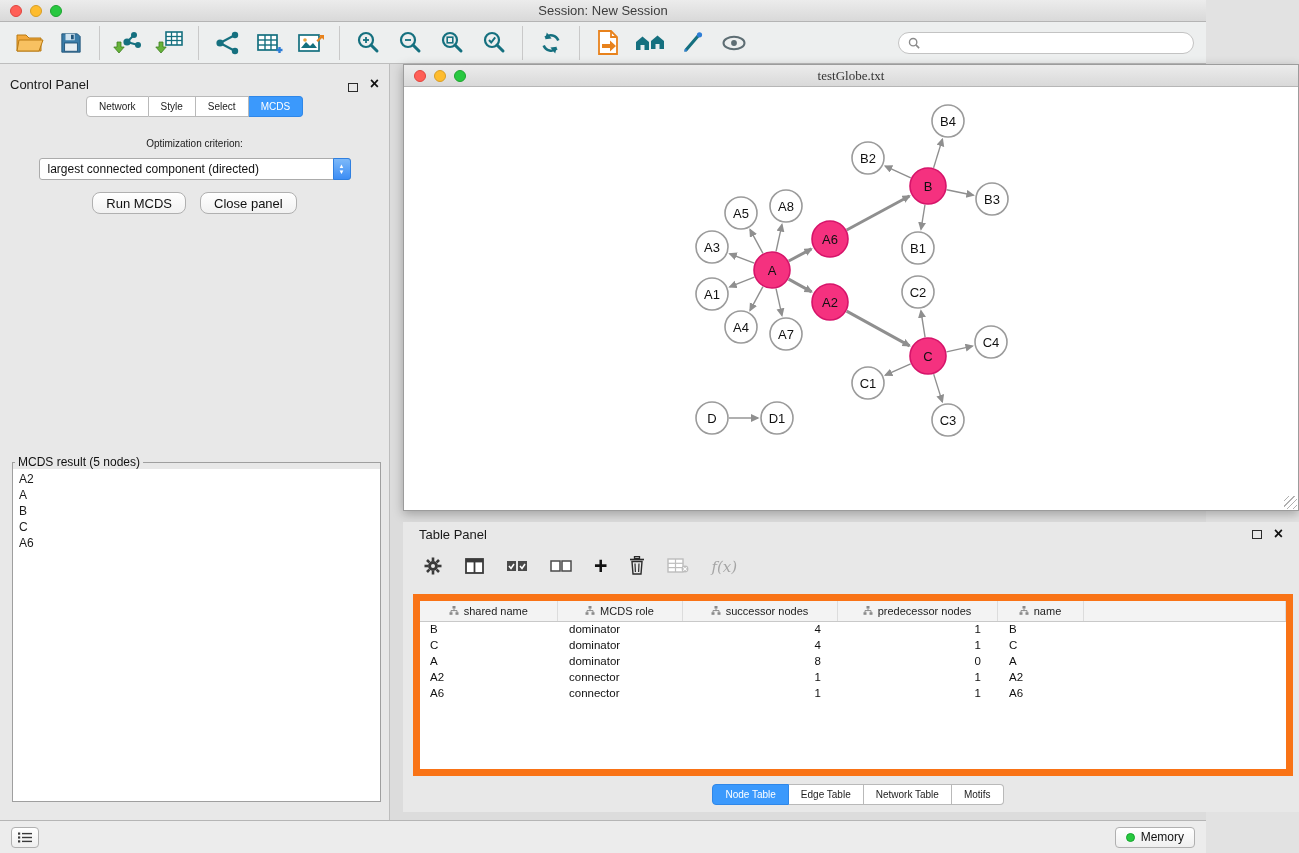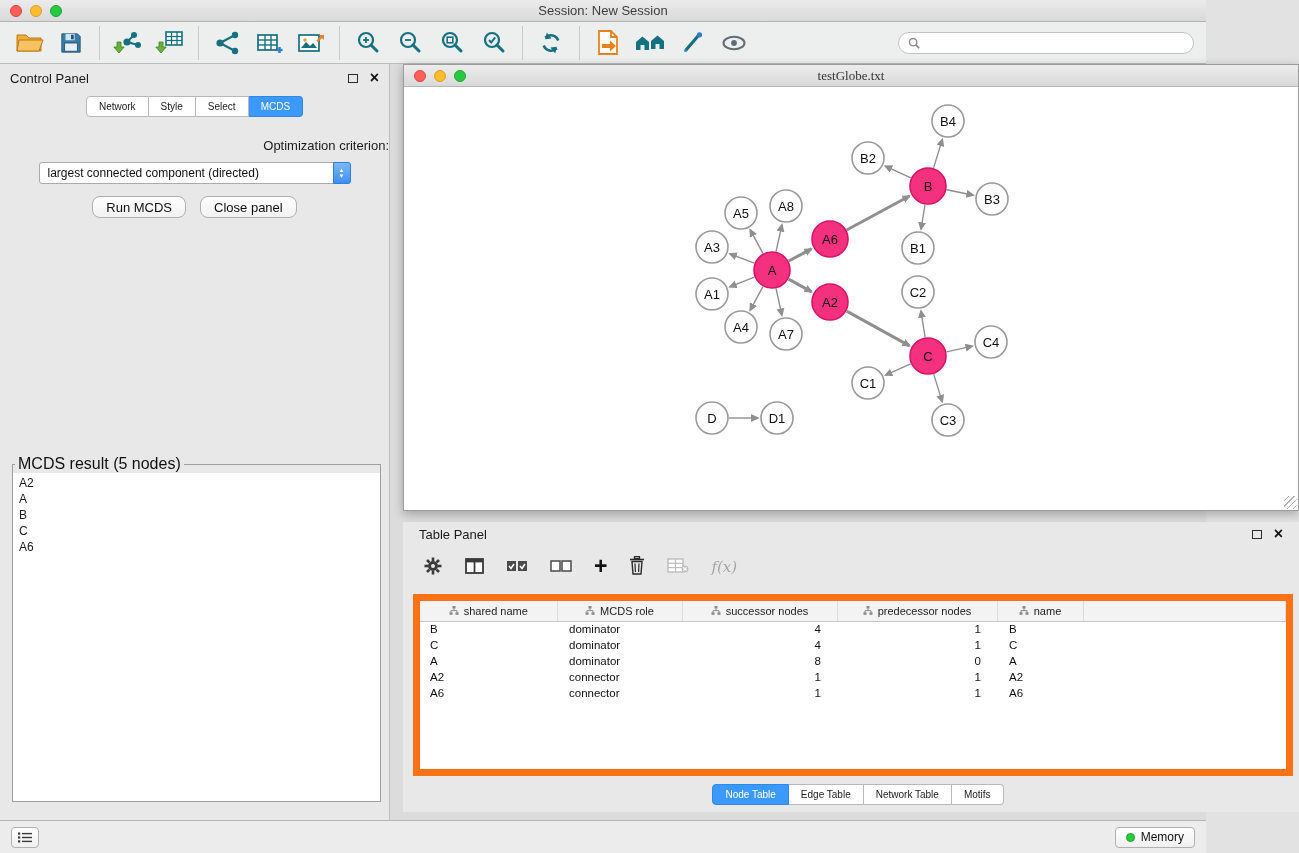--- a/index.html
+++ b/index.html
@@ -26,42 +26,42 @@
     border:1px solid #c3c3c3;border-radius:12px;padding:0 9px;margin-right:4px;}
   .search input{border:none;outline:none;flex:1;font-size:12px;background:transparent;margin-left:6px;
     font-family:"Liberation Sans",sans-serif;}
 
   
   .main{position:absolute;top:64px;left:0;right:0;bottom:33px;background:#dcdcdc;}
 
   
   .control-panel{position:absolute;left:0;top:0;width:390px;bottom:0;background:#e8e8e8;
     border-right:1px solid #bdbdbd;}
-  .panel-head{height:28px;display:flex;align-items:center;padding:0 10px;font-size:13px;}
+  .panel-head{height:28px;display:flex;align-items:flex-end;padding:0 10px;font-size:13px;}
   .panel-head .spacer{flex:1;}
   .float-ic{width:10px;height:9px;border:1.5px solid #2b2b2b;margin-right:12px;display:inline-block;}
   .close-ic{font-size:16px;font-weight:bold;color:#111;line-height:1;}
   .cp-tabs{display:flex;justify-content:center;margin-top:4px;}
   .seg{font-size:10px;padding:0 12px;background:#fff;border:1px solid #b9b9b9;border-left:none;color:#222;
     height:21px;display:flex;align-items:center;}
   .seg:first-child{border-left:1px solid #b9b9b9;border-radius:4px 0 0 4px;}
   .seg:last-child{border-radius:0 4px 4px 0;}
   .seg.active{background:#3b99fc;border-color:#2f87e8;color:#fff;}
-  .opt-label{text-align:right;margin-top:21px;font-size:13px;}
+  .opt-label{text-align:center;margin-top:21px;font-size:10px;}
   .dropdown{width:312px;height:22px;margin:9px auto 0;background:#fff;border:1px solid #ababab;
     border-radius:3px;display:flex;align-items:center;font-size:12px;color:#111;padding-left:8px;position:relative;}
   .dd-step{position:absolute;right:-1px;top:-1px;width:18px;height:22px;border-radius:0 3px 3px 0;
     background:linear-gradient(#7db9f9,#3c8df5);display:flex;flex-direction:column;align-items:center;
     justify-content:center;color:#fff;font-size:6px;line-height:6px;border:1px solid #2f7fe0;}
   .btn-row{display:flex;justify-content:center;gap:14px;margin-top:12px;}
   .mac-btn{height:22px;padding:0 13px;background:linear-gradient(#ffffff,#f1f1f1);border:1px solid #b0b0b0;
     border-radius:8px;font-size:13px;color:#111;font-family:"Liberation Sans",sans-serif;}
   .result-box{position:absolute;left:12px;right:8px;top:391px;bottom:18px;border:1px solid #9f9f9f;
     padding:0;}
-  .result-box legend{font-size:16px;color:#111;padding:0 3px;margin-left:2px;}
+  .result-box legend{font-size:12px;color:#111;padding:0 3px;margin-left:2px;}
   .result-list{width:100%;height:100%;background:#fff;overflow:auto;padding:2px 0 0 6px;}
   .result-item{font-size:12px;line-height:16px;color:#1a1a1a;}
 
   
   .net-window{position:absolute;left:403px;top:0;width:896px;height:447px;background:#fff;
     border:1px solid #9c9c9c;box-shadow:0 3px 10px rgba(0,0,0,.28);}
   .net-title{height:22px;background:linear-gradient(#ececec,#d9d9d9);border-bottom:1px solid #b6b6b6;position:relative;font-family:Liberation Serif, serif;}
   .net-title .wtitle{text-align:center;line-height:21px;font-size:13px;color:#333;}
   .net-canvas{position:absolute;top:22px;left:0;right:0;bottom:0;background:#fff;}
   .net-canvas svg{width:100%;height:100%;display:block;}

